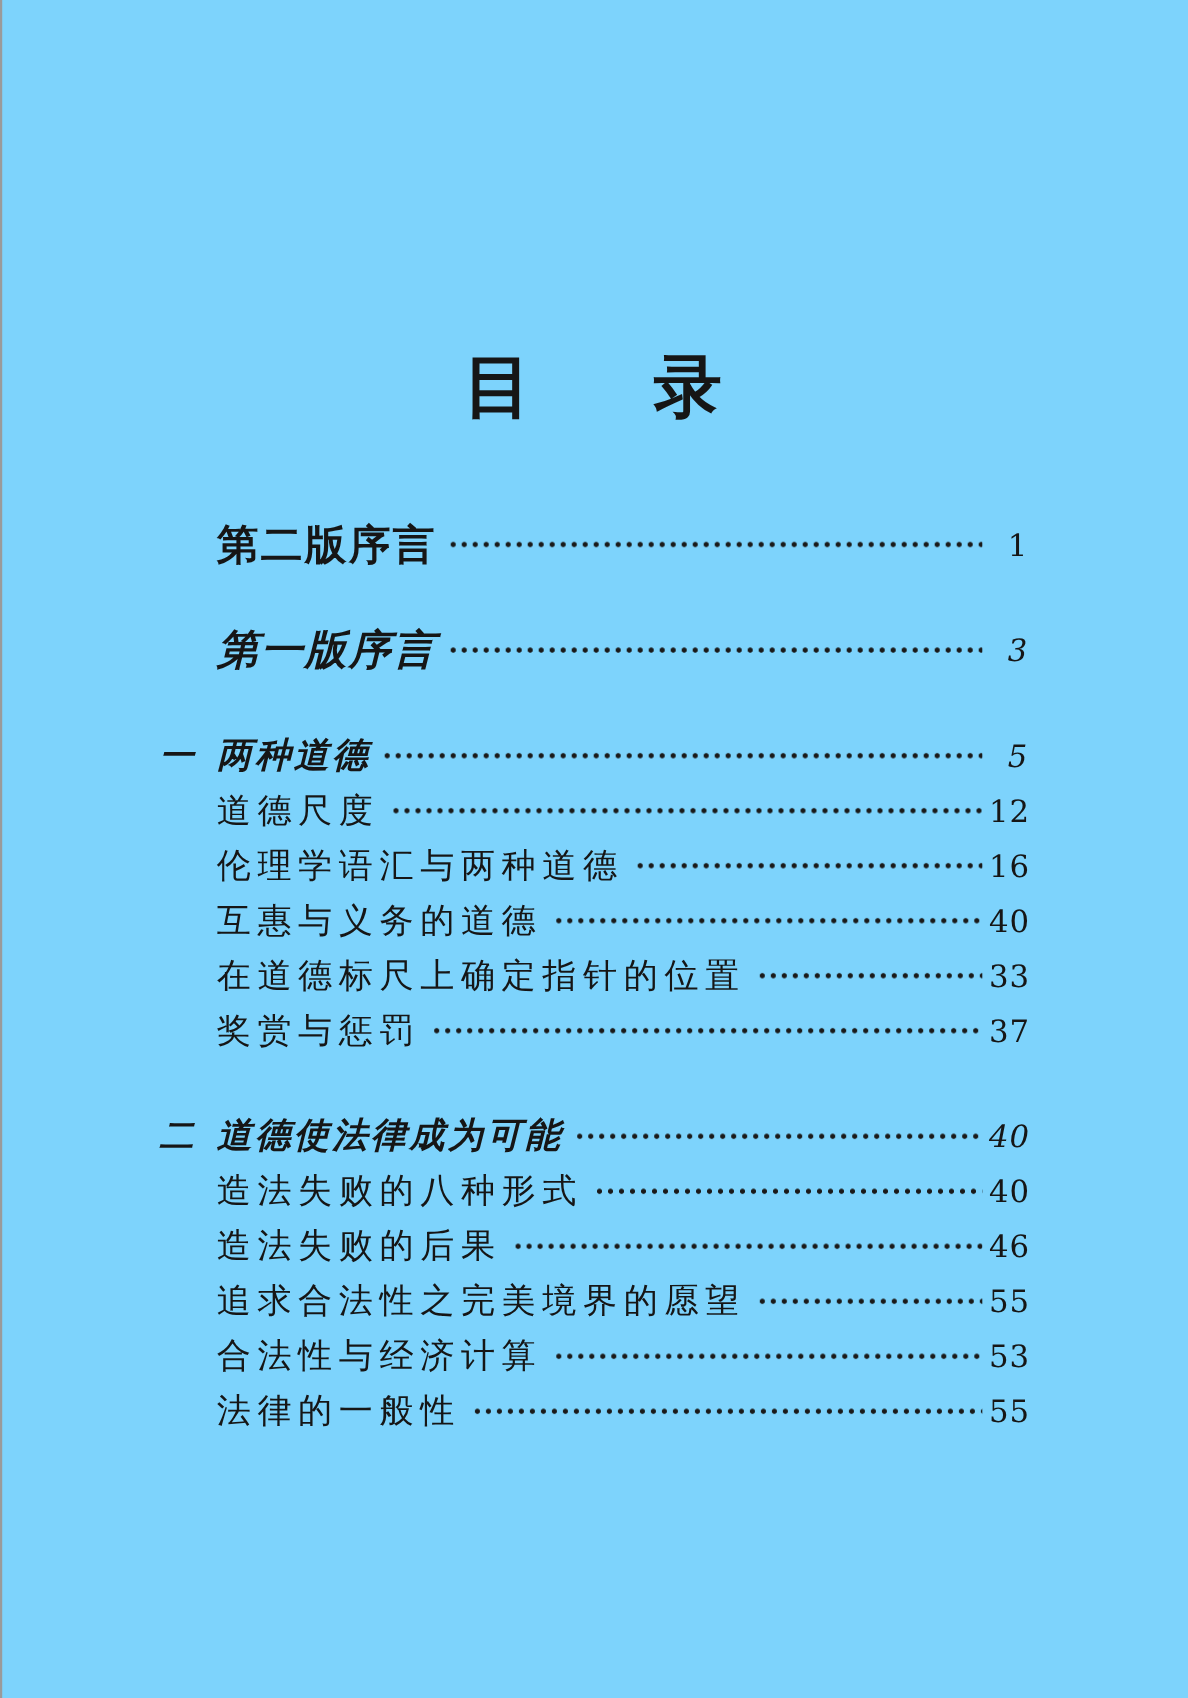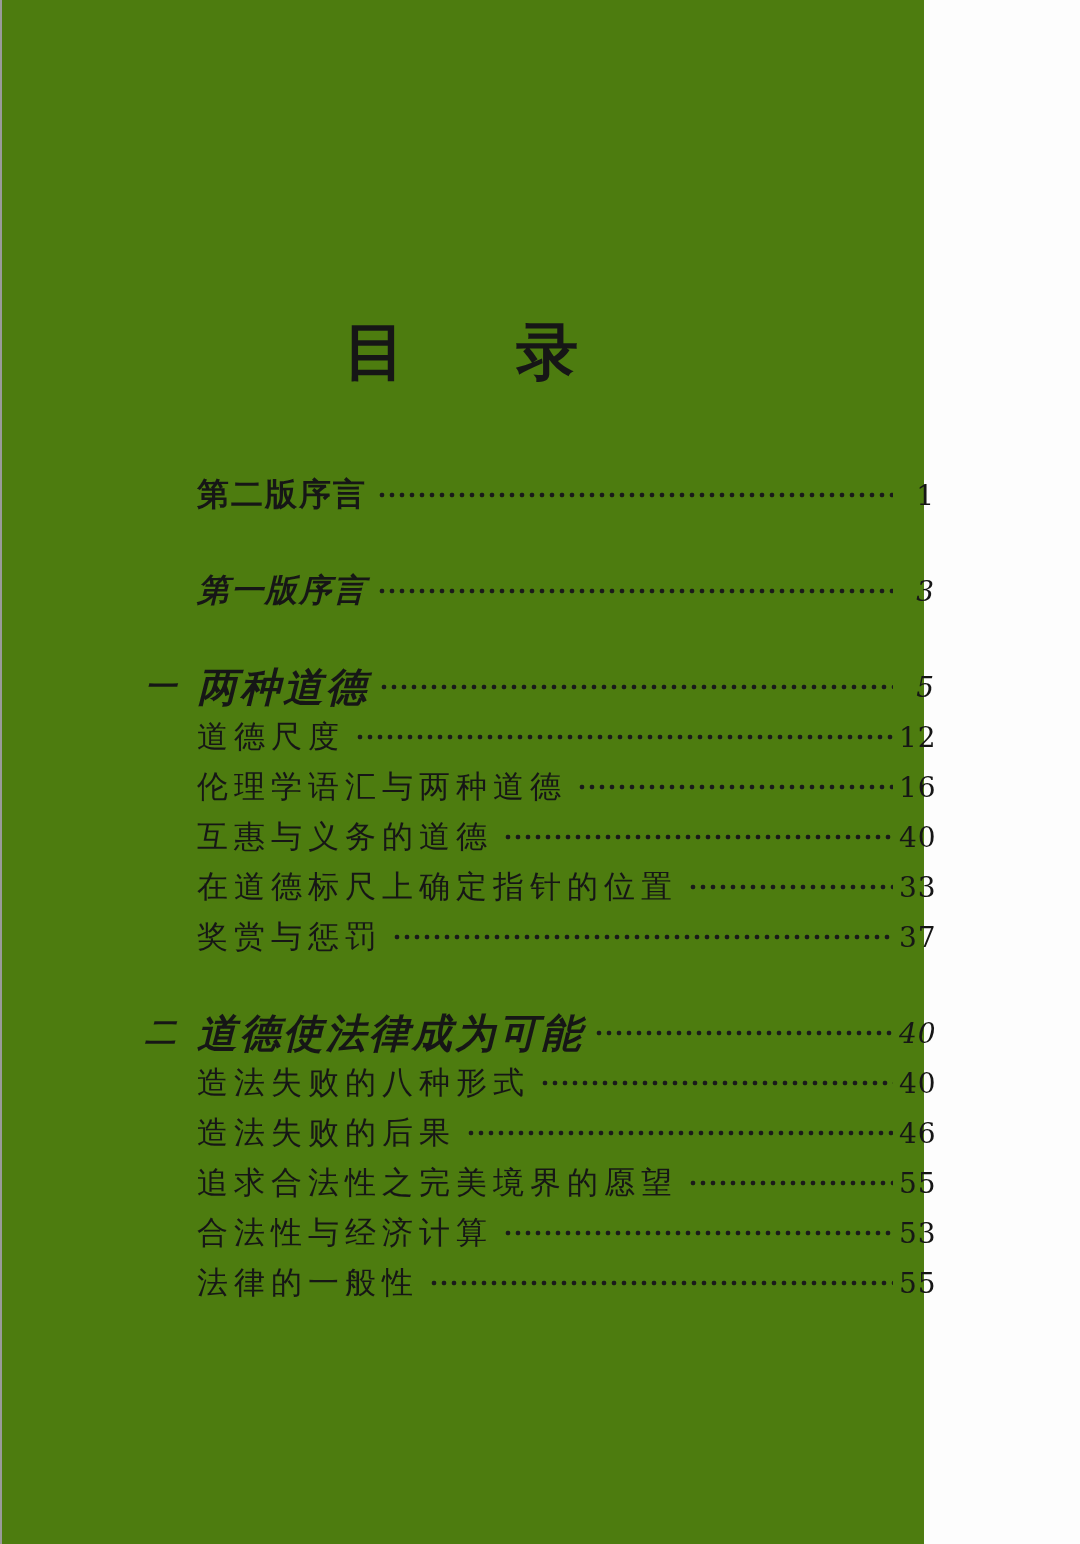--- a/index.html
+++ b/index.html
@@ -9,23 +9,23 @@
   body {
     width: 1080px;
     height: 1544px;
     background: #fdfdfd;
     overflow: hidden;
     font-family: "DejaVu Serif", "Liberation Serif", serif;
     color: #161616;
   }
   .page {
     position: relative;
-    width: 924px;
+    width: 1080px;
     height: 1544px;
-    background: #4d7c0f;
+    background: #7dd3fc;
   }
   
   .scan-edge {
     position: absolute;
     left: 0;
     top: 0;
     width: 2px;
     height: 100%;
     background: #9a9a9a;
   }
@@ -65,26 +65,26 @@
     width: 52px;
     font-weight: bold;
     letter-spacing: 2px;
   }
   .label {
     white-space: nowrap;
   }
   .row.preface .label {
     font-weight: bold;
     letter-spacing: 2px;
-    font-size: 32px;
+    font-size: 38px;
   }
   .row.chapter .label {
     font-weight: bold;
     letter-spacing: 3px;
-    font-size: 40px;
+    font-size: 32px;
   }
   .row.sub .label {
     letter-spacing: 6px;
   }
   .leader {
     flex: 1 1 auto;
     align-self: stretch;
     margin: 0 6px 0 10px;
     background-image: radial-gradient(circle, #1a1a1a 2px, rgba(0,0,0,0) 2.7px);
     background-size: 10px 12px;

